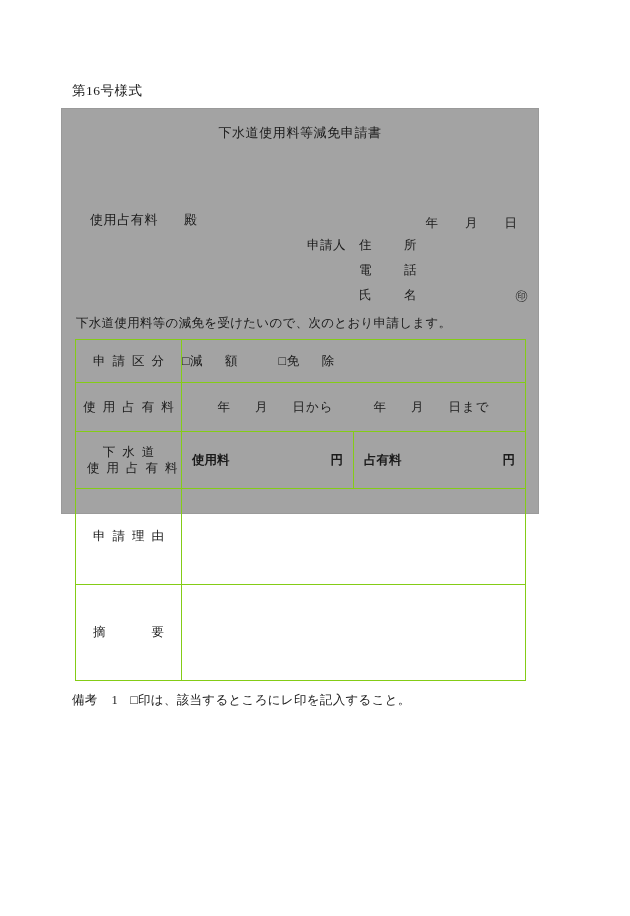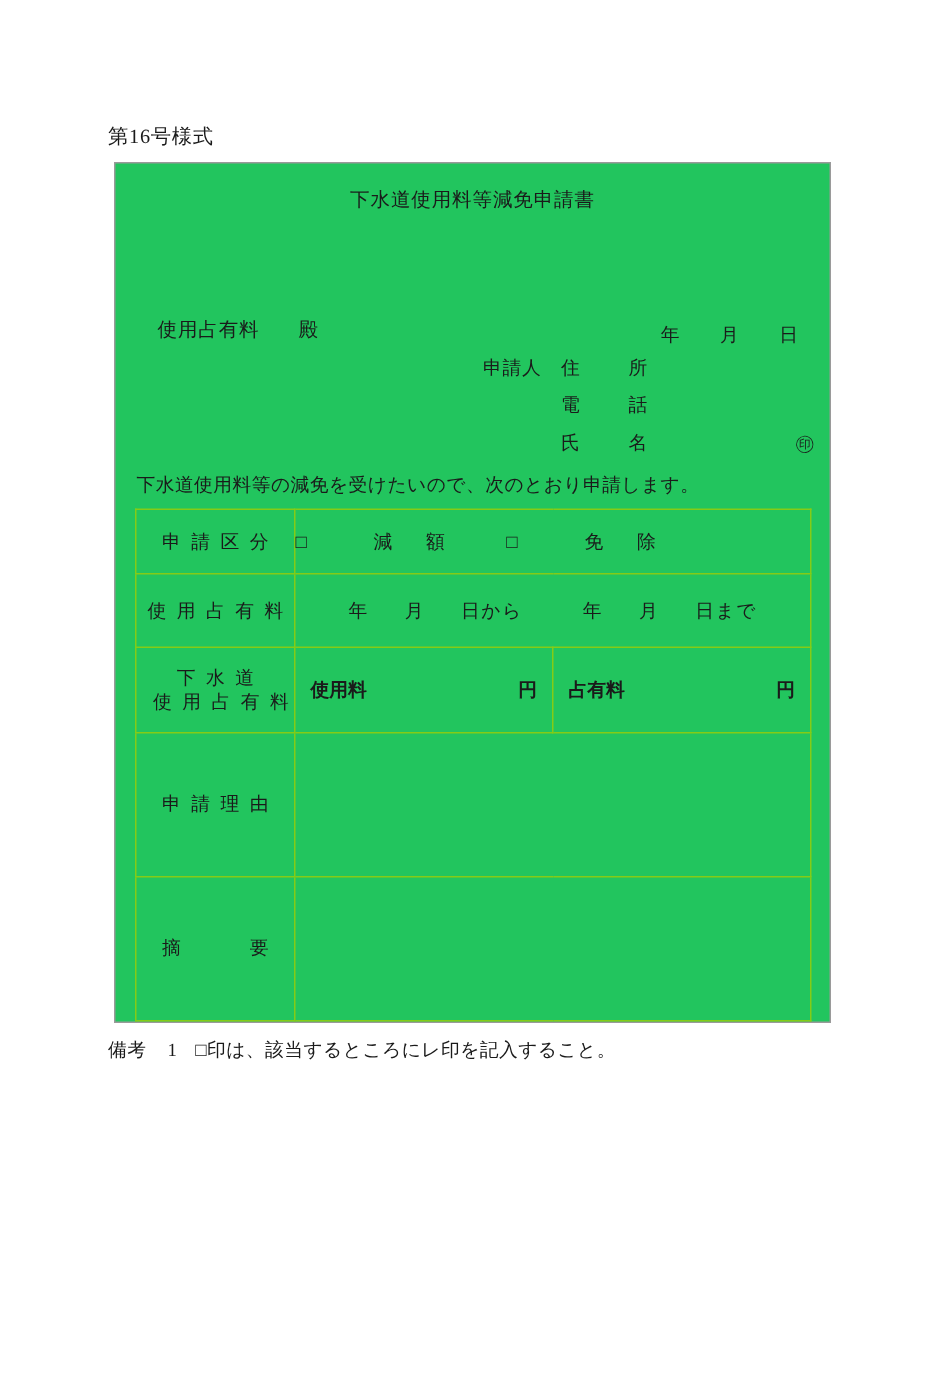--- a/index.html
+++ b/index.html
@@ -22,27 +22,27 @@
     left: 72px;
     top: 82px;
     font-size: 13.5px;
     letter-spacing: 0.5px;
     white-space: nowrap;
   }
 
   
   .frame {
     position: absolute;
-    left: 76px;
+    left: 61px;
     top: 108px;
     width: 478px;
-    height: 574px;
+    height: 406px;
     border: 1px solid #9a9a9a;
     box-sizing: border-box;
-    background: #22c55e;
+    background: #a3a3a3;
   }
 
   
   .doc-title {
     position: absolute;
     left: 0;
     right: 0;
     top: 15px;
     text-align: center;
     font-size: 13px;
@@ -157,21 +157,21 @@
   .row-kubun td { height: 42px; }
   .row-kikan td { height: 48px; }
   .row-ryo   td { height: 48px; }
   .row-riyu  td { height: 95px; }
   .row-teki  td { height: 95px; }
 
   .checks {
     white-space: nowrap;
     letter-spacing: 0.5px;
   }
-  .checks .chk { letter-spacing: 5px; margin-left: 44px; }
+  .checks .chk { letter-spacing: 5px; }
   .checks .gap2 { display: inline-block; width: 36px; }
 
   .period {
     text-align: center;
     letter-spacing: 1px;
     white-space: nowrap;
   }
   .period .g { display: inline-block; width: 24px; }
   .period .gg { display: inline-block; width: 40px; }
 

